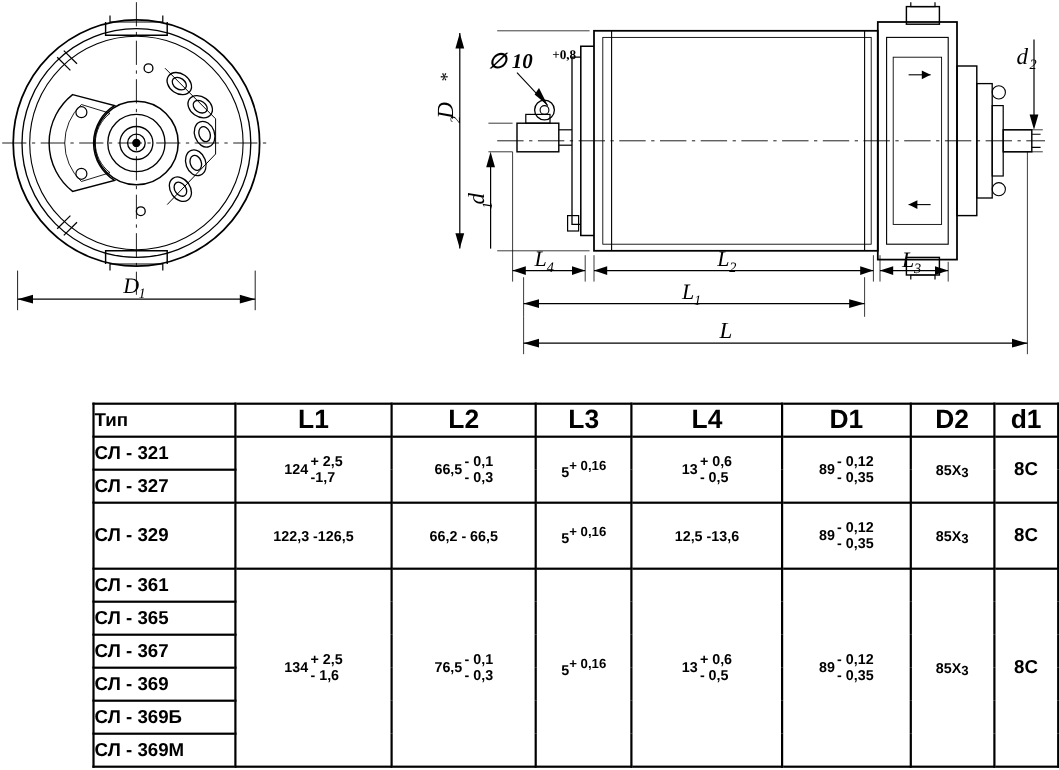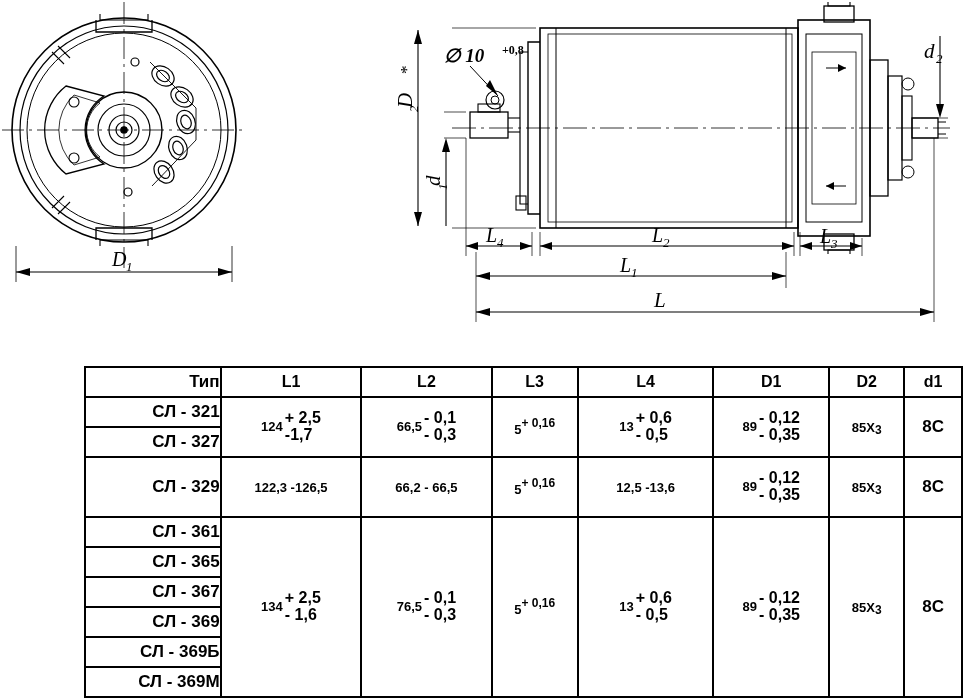--- a/index.html
+++ b/index.html
@@ -16,32 +16,32 @@
   .tbl-wrap{position:absolute;left:84px;top:366px;}
   table{border-collapse:collapse;}
   td,th{
     border:2px solid #000;
     font-weight:bold;
     text-align:center;
     vertical-align:middle;
     padding:0;
     font-size:17px;
   }
-  thead th{height:28px;font-size:16px;text-align:center;}
-  .c-type{width:129px;text-align:right;padding-left:8px;font-size:17px;}
+  thead th{height:28px;font-size:24px;text-align:center;}
+  .c-type{width:129px;text-align:left;font-size:17px;}
   .c-l1{width:142px;}
   .c-l2{width:131px;}
   .c-l3{width:86px;border-radius:8px;}
   .c-l4{width:137px;}
   .c-d1{width:116px;}
   .c-d2{width:75px;border-radius:7px;}
   .c-d3{width:57px;}
   .r-type{height:28px;border-radius:12px;}
   .val{position:relative;display:inline-block;white-space:nowrap;}
-  .frac{display:inline-block;vertical-align:middle;font-size:16px;line-height:1.05;text-align:left;margin-left:2px;}
+  .frac{display:inline-block;vertical-align:middle;font-size:13px;line-height:1.05;text-align:left;margin-left:2px;}
   .frac span{display:block;}
   .sup{font-size:12px;vertical-align:super;}
   .big{font-size:13px;}
   .sub3{font-size:12px;vertical-align:-2px;}
   
   text{font-family:"Liberation Serif", serif;}
 </style>
 </head>
 <body>
 

